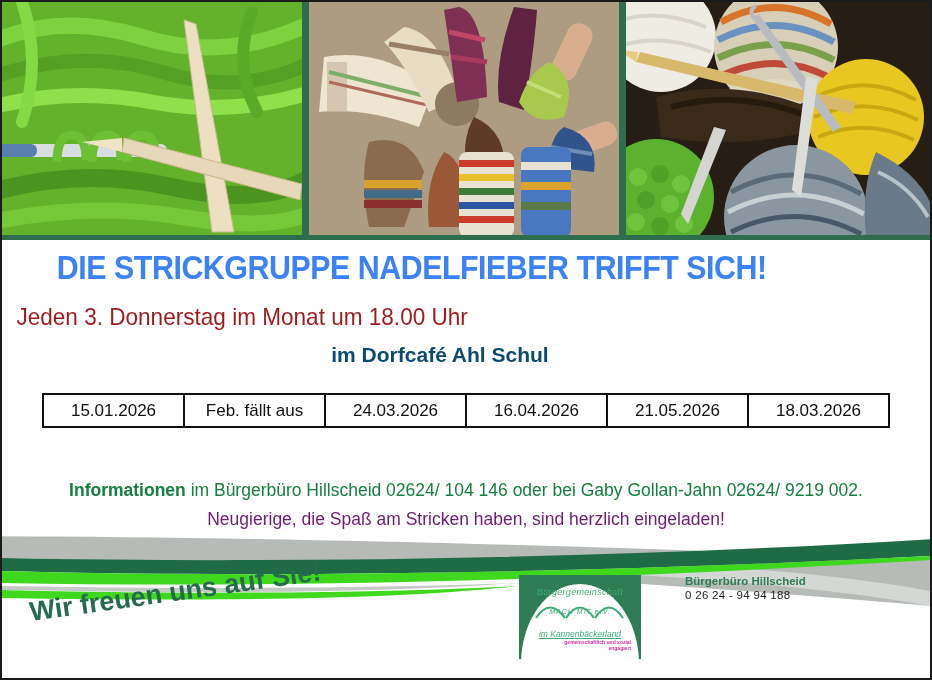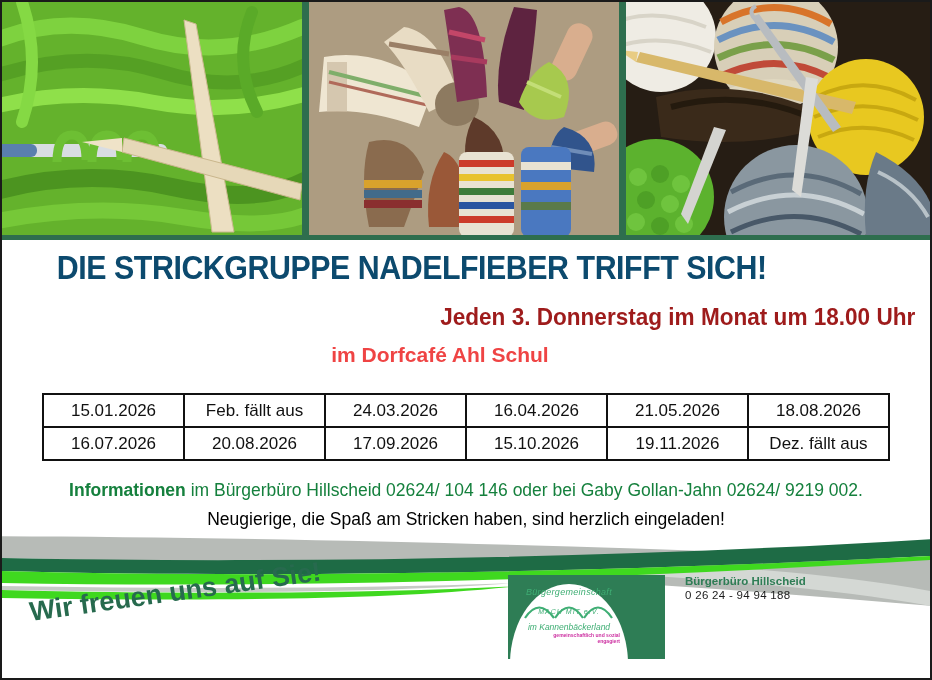--- a/index.html
+++ b/index.html
@@ -13,66 +13,66 @@
   .photo{position:relative;height:233px;overflow:hidden;flex:none;}
   .photo svg{display:block;}
   .p1{width:300px;}
   .p2{width:310px;}
   .p3{width:304px;}
   .divider{width:7px;height:233px;background:#2e6e4e;flex:none;}
   .greenbar{position:absolute;top:233px;left:0;width:928px;height:5px;background:#2e6e4e;}
   
   .title{
     position:absolute;top:247px;left:0;width:820px;text-align:center;
-    font-size:33px;font-weight:bold;color:#0c4a6e;letter-spacing:-.5px;
+    font-size:33px;font-weight:bold;color:#3b82f6;letter-spacing:-.5px;
   }
   .title span{display:inline-block;transform:scaleX(.92);transform-origin:center;white-space:nowrap;}
   .subtitle{
-    position:absolute;top:301px;left:0;width:928px;text-align:right;
-    font-size:24px;font-weight:bold;color:#9e1b1b;
+    position:absolute;top:301px;left:0;width:928px;text-align:left;
+    font-size:24px;font-weight:normal;color:#9e1b1b;
   }
   .subtitle span{display:inline-block;transform:scaleX(.94);transform-origin:center;white-space:nowrap;}
   .location{
     position:absolute;top:341px;left:0;width:876px;text-align:center;
-    font-size:21px;font-weight:bold;color:#ef4444;
+    font-size:21px;font-weight:bold;color:#0c4a6e;
   }
   
   .sched{
     position:absolute;top:391px;left:40px;width:848px;
     border-collapse:collapse;table-layout:fixed;border-radius:11px;
   }
   .sched td{
     border:2px solid #111;height:31px;text-align:center;vertical-align:middle;
     font-size:17px;color:#111;padding:0 2px;white-space:nowrap;
   }
   
   .info1{position:absolute;top:478px;left:0;width:928px;text-align:center;font-size:17.5px;color:#15803d;white-space:nowrap;}
   .info1 .b{font-weight:bold;}
-  .info2{position:absolute;top:507px;left:0;width:928px;text-align:center;font-size:17.5px;color:#000000;}
+  .info2{position:absolute;top:507px;left:0;width:928px;text-align:center;font-size:17.5px;color:#701a75;}
   
   .footer{position:absolute;left:0;bottom:0;width:928px;height:147px;}
   .swoosh{position:absolute;top:0;left:0;}
   .slogan{
     position:absolute;left:30px;top:66px;width:310px;
     font-size:27px;font-weight:bold;color:#276a4e;
     transform:rotate(-8deg);transform-origin:left bottom;white-space:nowrap;
   }
   .logo-box{
-    position:absolute;left:506px;top:44px;width:122px;height:84px;
-    background:#2e7d55;overflow:hidden;padding-left:35px;
+    position:absolute;left:517px;top:44px;width:122px;height:84px;
+    background:#2e7d55;overflow:hidden;
   }
   .logo-dome{
     position:absolute;left:2px;top:9px;width:118px;height:160px;
     background:#fff;border-radius:50%;
   }
   .logo-text{position:absolute;left:0;top:12px;width:122px;text-align:center;color:#3fae74;}
   .lt1{font-size:9px;font-style:italic;letter-spacing:.3px;}
   .lt-arches{margin:0 auto;display:block;}
   .lt2{font-size:7px;font-style:italic;margin-top:-11px;letter-spacing:1px;}
-  .lt3{font-size:8.5px;font-style:italic;margin-top:7px;}
+  .lt3{font-size:8.5px;font-style:italic;margin-top:14px;text-decoration:underline;}
   .lt4{font-size:5px;color:#cc2ea0;text-align:right;padding-right:10px;line-height:6px;font-weight:bold;}
   .contacts{position:absolute;left:683px;top:44px;width:240px;line-height:13.7px;}
   .c-label{font-size:11.5px;font-weight:bold;color:#2e7d55;}
   .c-phone{font-size:11.5px;color:#1c1c1c;letter-spacing:.3px;}
 </style>
 </head>
 <body>
 
 <div class="flyer">
 
@@ -217,29 +217,21 @@
   <div class="location">im Dorfcafé Ahl Schul</div>
 
   <table class="sched">
     <tbody>
         <tr>
       <td>15.01.2026</td>
       <td>Feb. fällt aus</td>
       <td>24.03.2026</td>
       <td>16.04.2026</td>
       <td>21.05.2026</td>
-      <td>18.08.2026</td>
-    </tr>
-    <tr>
-      <td>16.07.2026</td>
-      <td>20.08.2026</td>
-      <td>17.09.2026</td>
-      <td>15.10.2026</td>
-      <td>19.11.2026</td>
-      <td>Dez. fällt aus</td>
+      <td>18.03.2026</td>
     </tr>
   </tbody>
     </table>
 
   <div class="info1"><span class="b">Informationen</span><span> im Bürgerbüro Hillscheid 02624/ 104 146 oder bei Gaby Gollan-Jahn 02624/ 9219 002.</span></div>
   <div class="info2">Neugierige, die Spaß am Stricken haben, sind herzlich eingeladen!</div>
 
   <div class="footer">
     <svg class="swoosh" width="928" height="80" viewBox="0 0 932 80">
       <path fill="#b7bbb7" d="M0,5 C250,6 600,14 932,29 L932,75 C550,42 250,32 0,27 Z"></path>

